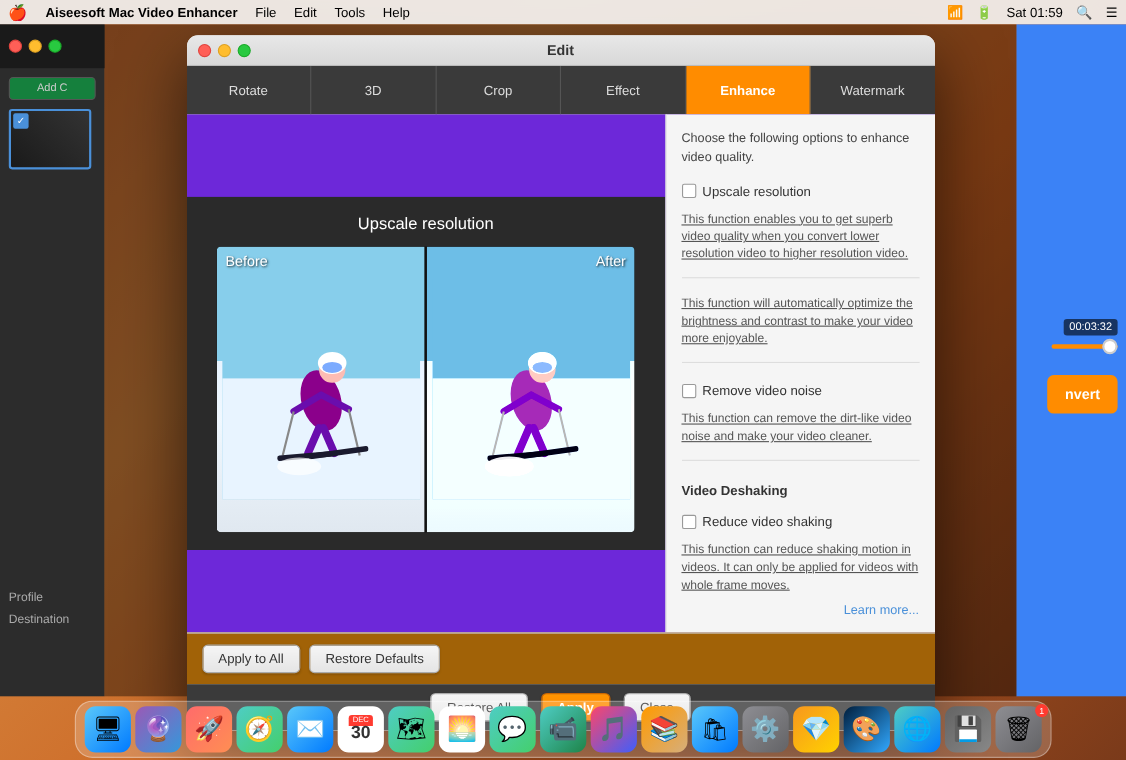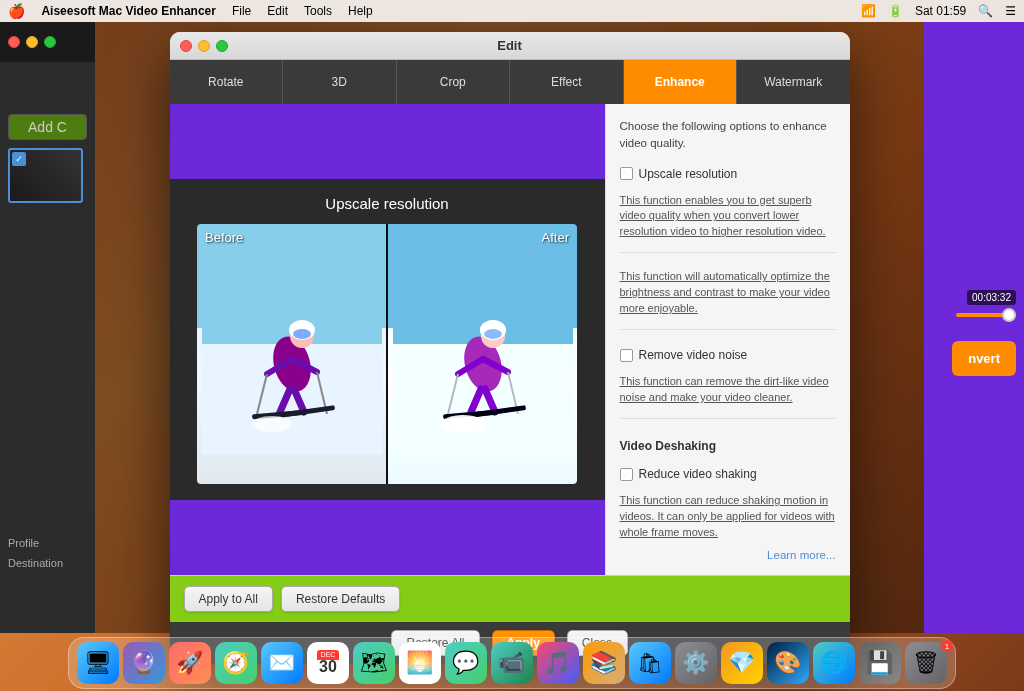--- a/index.html
+++ b/index.html
@@ -94,29 +94,28 @@
     .tl-yellow { background: #ffbd2e; border: 1px solid #dea123; }
     .tl-green { background: #28c940; border: 1px solid #1aab29; }
 
     .sidebar-content {
       padding: 8px;
       display: flex;
       flex-direction: column;
       gap: 8px;
     }
     .sidebar-add-btn {
-      background: #4d7c0f;
+      background: #15803d;
       border: 1px solid #555;
       border-radius: 4px;
       color: #ccc;
-      font-size: 14px;
+      font-size: 10px;
       padding: 4px 6px;
       text-align: center;
       cursor: pointer;
-      margin-top: 44px;
     }
     .sidebar-thumbnail {
       width: 75px;
       height: 55px;
       background: linear-gradient(45deg, #1a1a1a, #333);
       border-radius: 3px;
       position: relative;
       border: 2px solid #4a90d9;
     }
     .sidebar-checkbox {
@@ -134,21 +133,21 @@
       font-size: 9px;
     }
 
     
     .right-panel-behind {
       position: absolute;
       top: 22px;
       right: 0;
       width: 100px;
       bottom: 58px;
-      background: #6d28d9;
+      background: #3b82f6;
       z-index: 10;
       padding-left: 24px;
     }
     .right-panel-controls {
       display: flex;
       flex-direction: column;
       align-items: flex-end;
       padding: 8px;
       gap: 8px;
       margin-top: 260px;
@@ -390,21 +389,21 @@
       text-decoration: none;
     }
     .divider {
       height: 1px;
       background: #ddd;
       margin: 4px 0;
     }
 
     
     .modal-bottom {
-      background: #84cc16;
+      background: #a16207;
       border-top: 1px solid #ccc;
       padding: 10px 14px;
       display: flex;
       align-items: center;
       gap: 260px;
     }
     .modal-bottom-right {
       display: flex;
       gap: 8px;
     }

